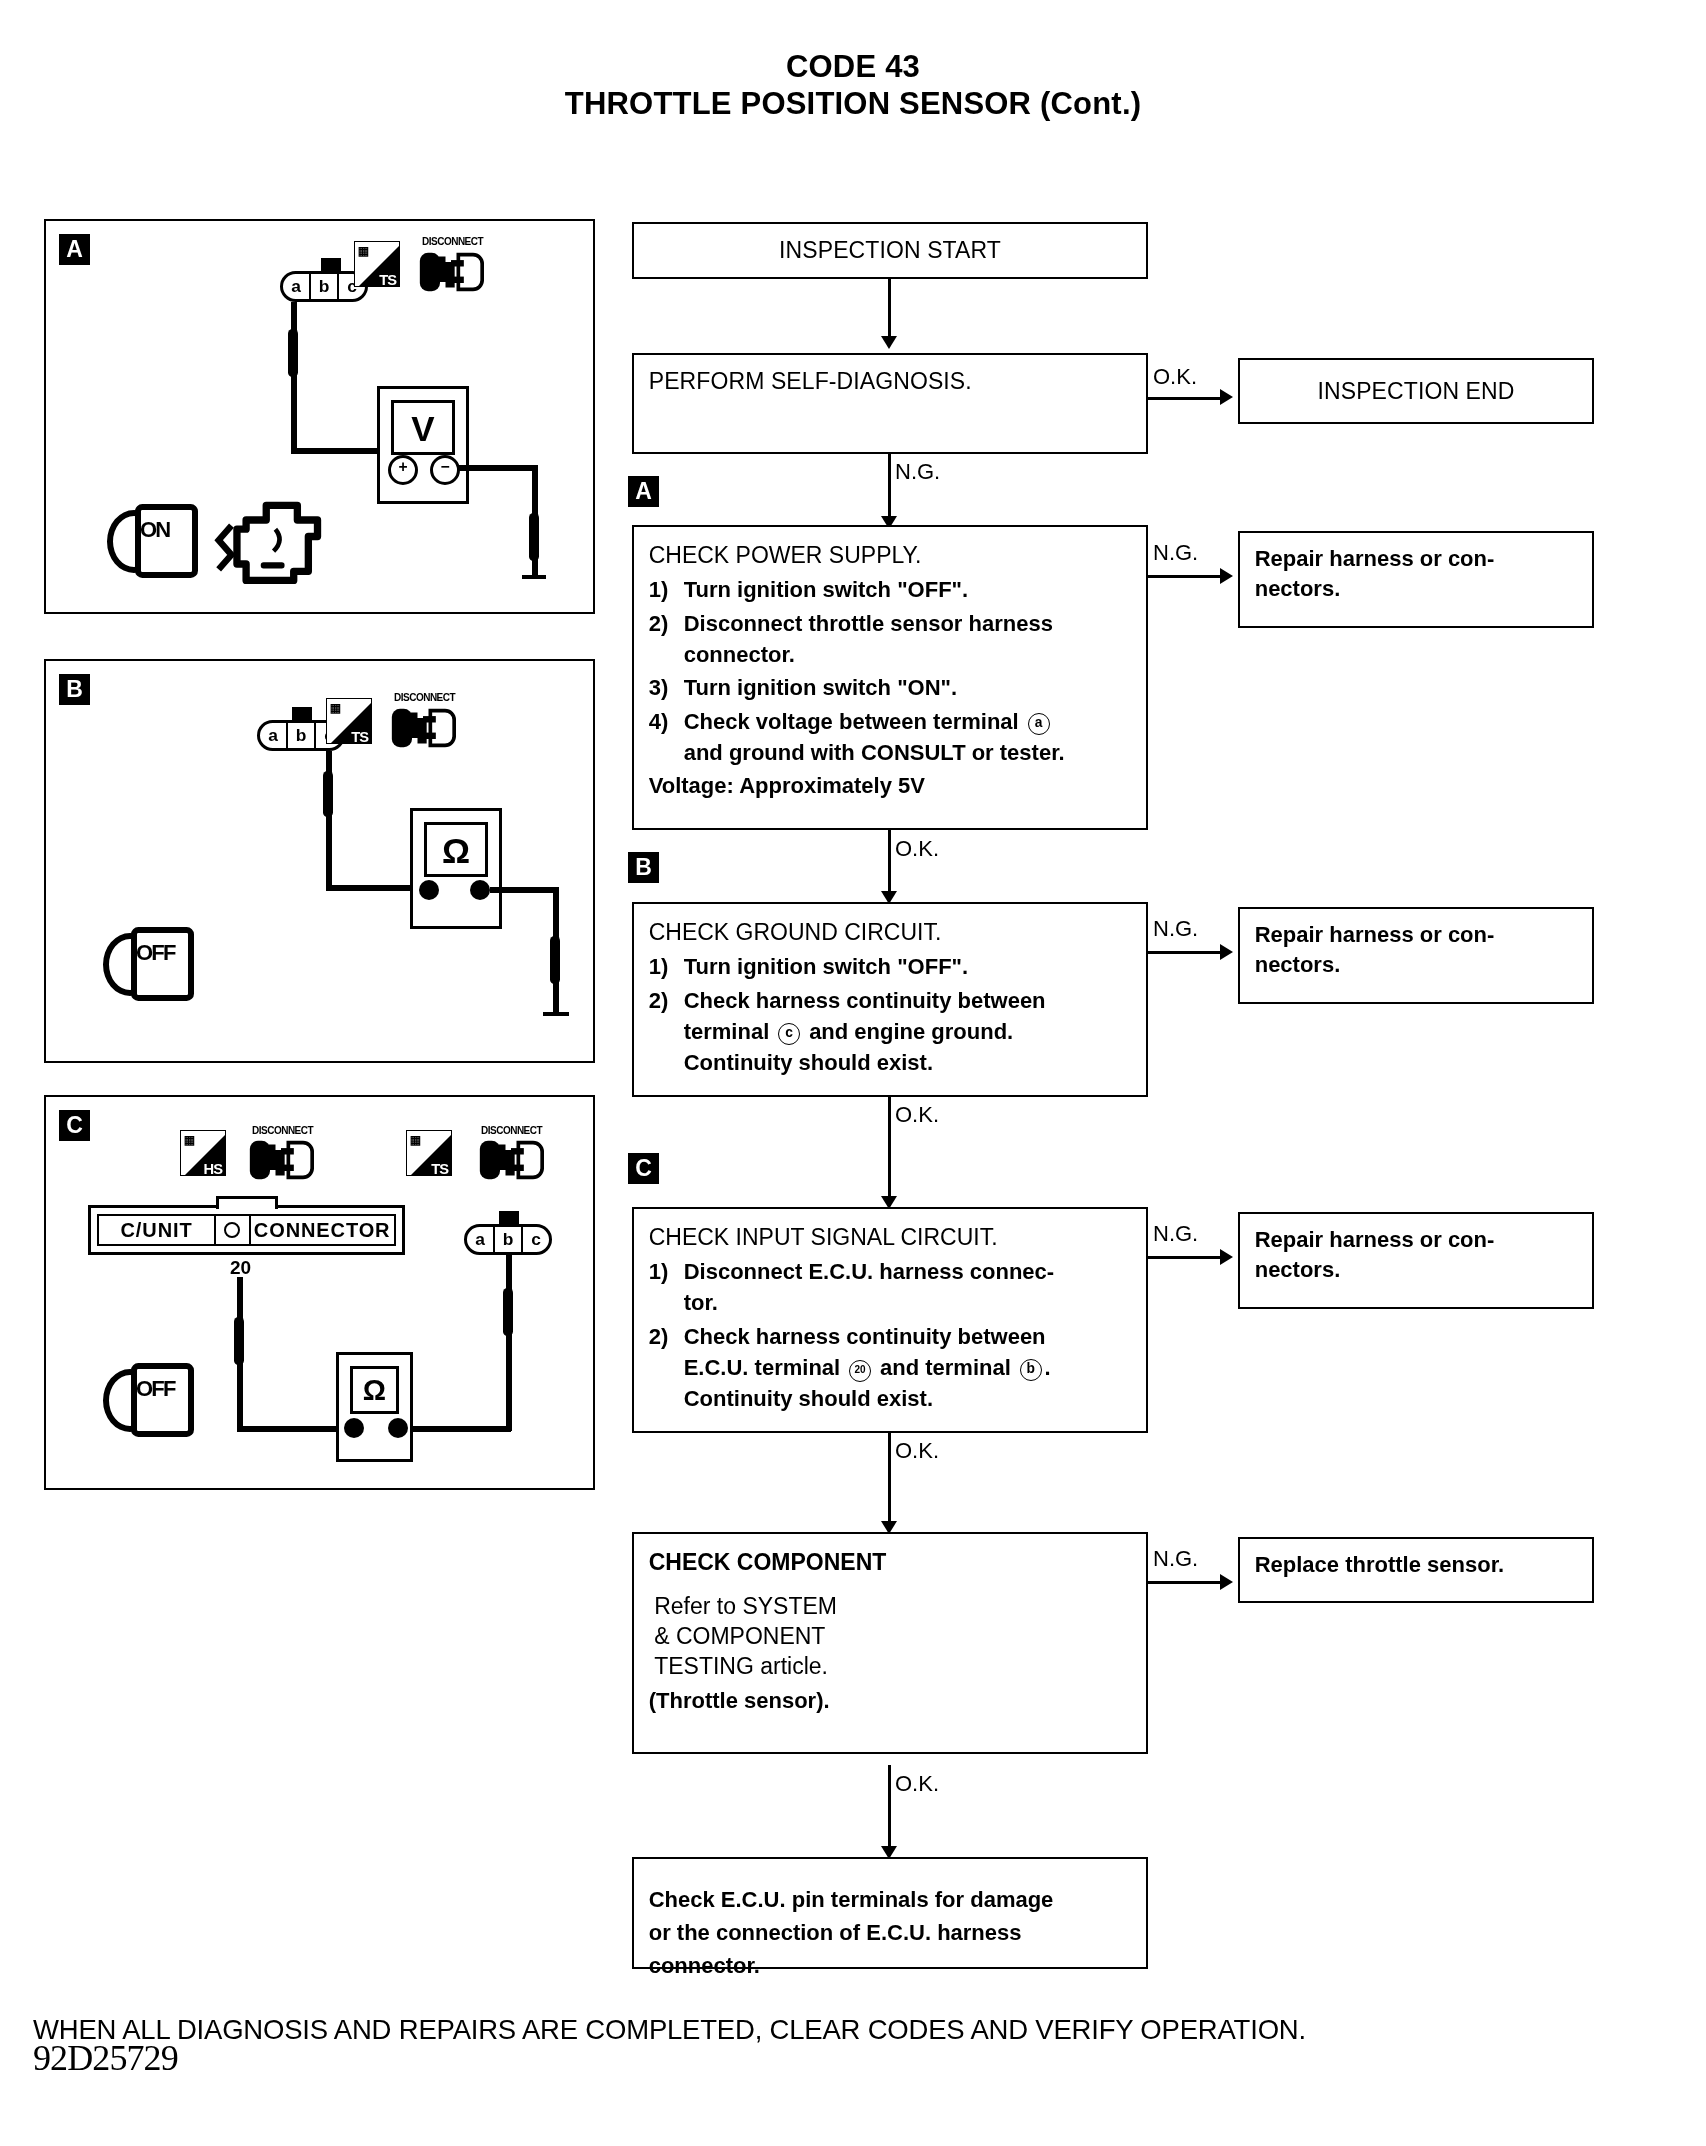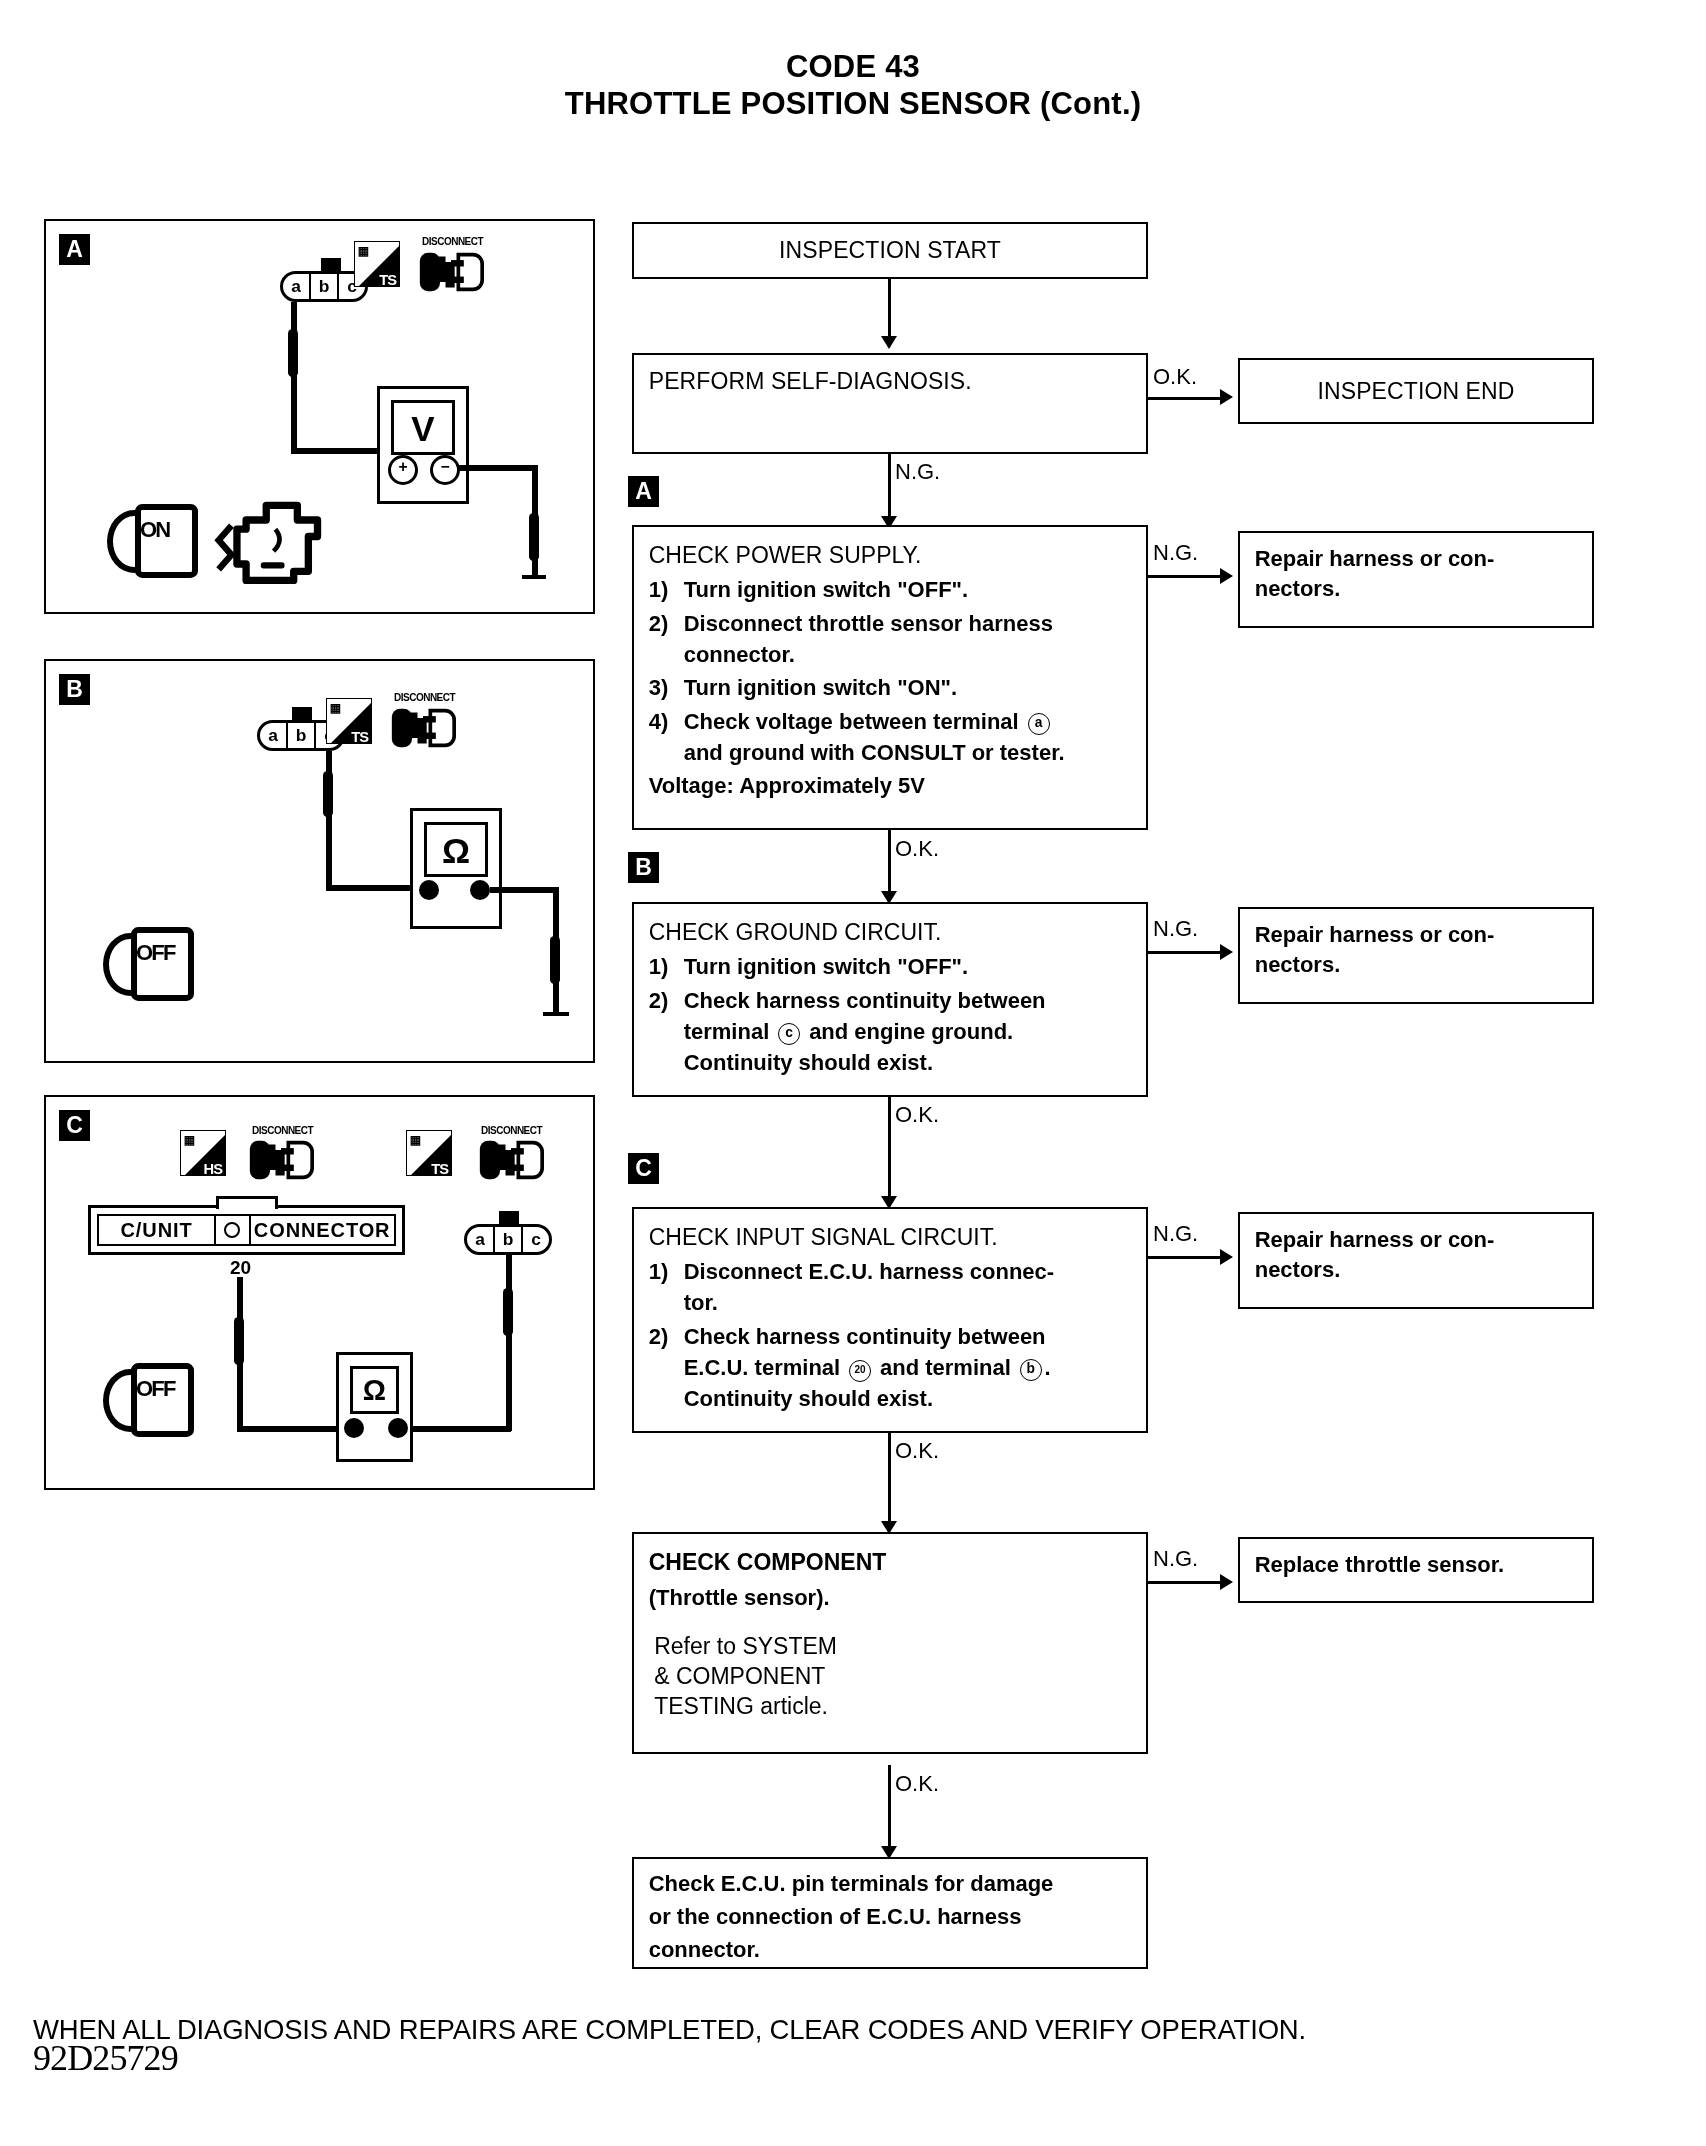--- a/index.html
+++ b/index.html
@@ -442,44 +442,44 @@
   </div>
 </div>
 
 <div class="vline" style="left:888px;top:1433px;height:97px;"></div>
 <div class="arrowdn" style="left:881px;top:1521px;"></div>
 <div class="elabel" style="left:895px;top:1438px;">O.K.</div>
 
 <div class="box" style="left:632px;top:1532px;width:516px;height:222px;">
   <div class="boxpad">
     <div class="hdr" style="font-weight:bold;">CHECK COMPONENT</div>
-    <div style="font-size:22px;line-height:40px;font-weight:bold;">(Throttle sensor).</div>
     <div style="margin-top:13px;padding-left:5.5px;">
       <div style="font-size:23px;line-height:30px;">Refer to SYSTEM</div>
       <div style="font-size:23px;line-height:30px;">&amp; COMPONENT</div>
       <div style="font-size:23px;line-height:30px;">TESTING article.</div>
     </div>
+    <div style="font-size:22px;line-height:40px;font-weight:bold;">(Throttle sensor).</div>
   </div>
 </div>
 
 <div class="hline" style="left:1148px;top:1581px;width:79px;"></div>
 <div class="arrowrt" style="left:1220px;top:1574px;"></div>
 <div class="elabel" style="left:1153px;top:1546px;">N.G.</div>
 <div class="box" style="left:1238px;top:1537px;width:356px;height:66px;">
   <div class="boxpad" style="padding-top:13px;">
     <div style="font-size:22px;font-weight:bold;">Replace throttle sensor.</div>
   </div>
 </div>
 
 <div class="vline" style="left:888px;top:1765px;height:90px;"></div>
 <div class="arrowdn" style="left:881px;top:1846px;"></div>
 <div class="elabel" style="left:895px;top:1771px;">O.K.</div>
 
 <div class="box" style="left:632px;top:1857px;width:516px;height:112px;">
-  <div class="boxpad" style="padding-top:8px;">
+  <div class="boxpad" style="padding-top:24px;">
     <div style="font-size:22px;line-height:33px;font-weight:bold;">Check E.C.U. pin terminals for damage</div>
     <div style="font-size:22px;line-height:33px;font-weight:bold;">or the connection of E.C.U. harness</div>
     <div style="font-size:22px;line-height:33px;font-weight:bold;">connector.</div>
   </div>
 </div>
 
 <div id="footnote">WHEN ALL DIAGNOSIS AND REPAIRS ARE COMPLETED, CLEAR CODES AND VERIFY OPERATION.</div>
 <div id="docid">92D25729</div>
 
 

